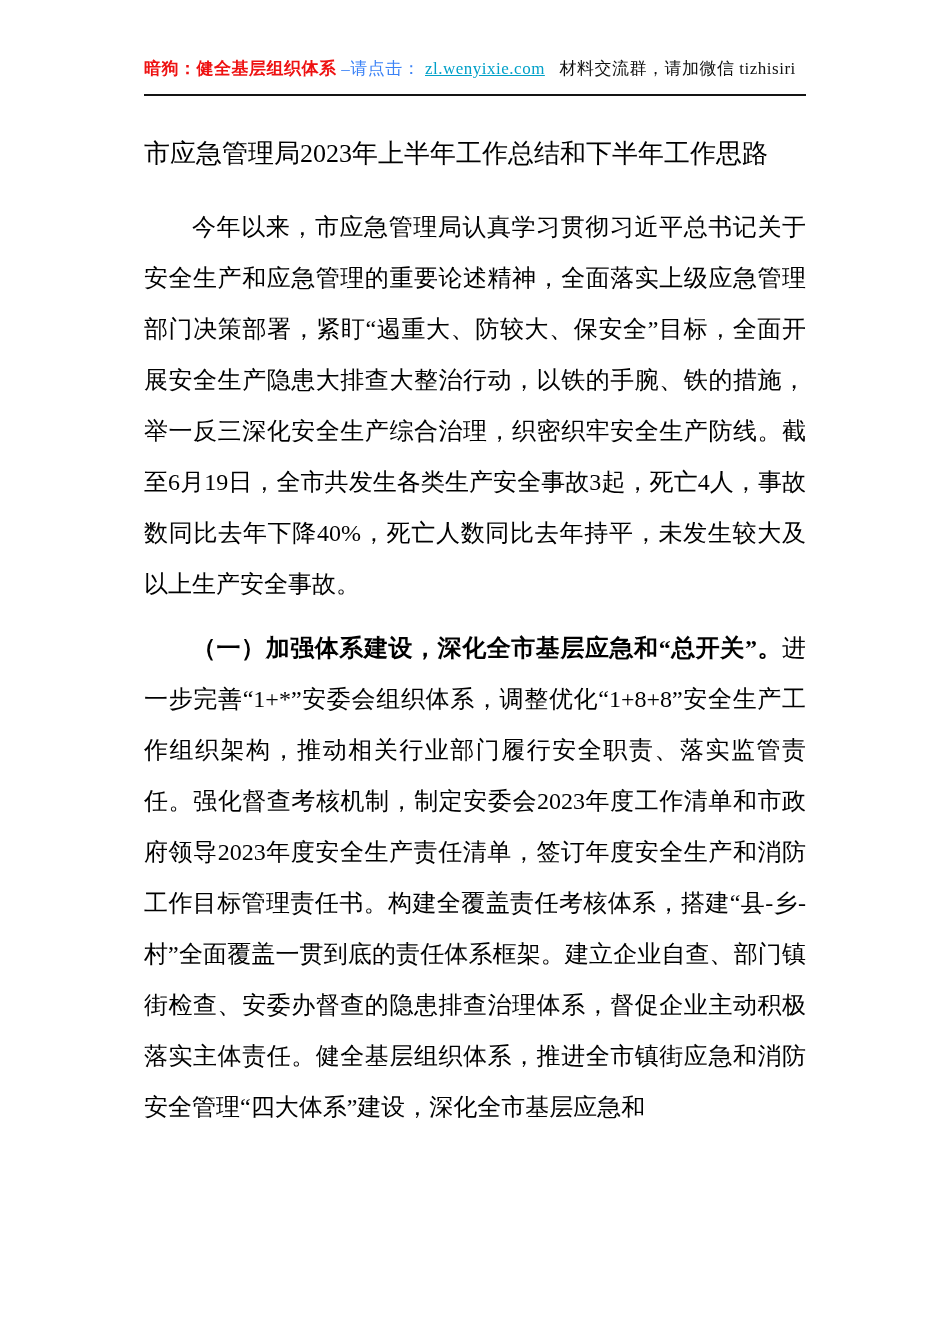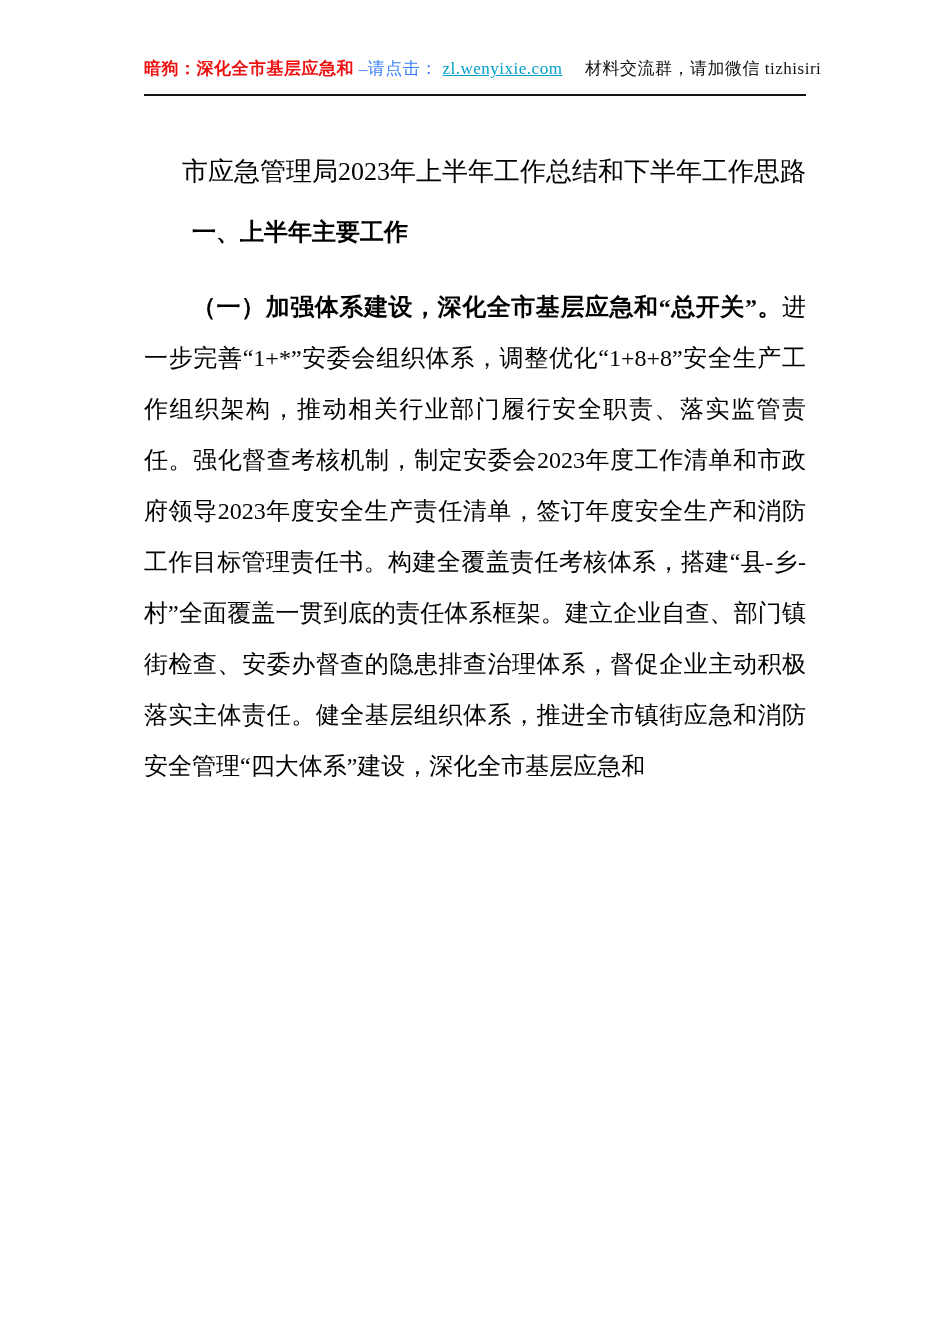--- a/index.html
+++ b/index.html
@@ -30,33 +30,33 @@
   .promo-brand {
     color: #ee1111;
     font-weight: bold;
   }
   .promo-hint {
     color: #3b82f6;
   }
   .promo-link {
     color: #00a0c8;
     text-decoration: underline;
-    margin-right: 18px;
+    margin-right: 10px;
     cursor: pointer;
   }
   .promo-note {
     color: #111111;
   }
   
   .doc-title {
-    margin-top: 58px;
+    margin-top: 40px;
     font-size: 26px;
     line-height: 36px;
     font-weight: normal;
-    text-align: right;
+    text-align: left;
   }
   .para {
     font-size: 24px;
     line-height: 51px;
     text-align: justify;
     text-indent: 48px;
     margin: 0;
   }
   .para-intro {
     margin-top: 30px;
@@ -74,26 +74,26 @@
   .bold-lead {
     font-weight: bold;
   }
 </style>
 </head>
 <body>
 
 <div class="page">
 
   <div class="promo-header">
-    <span class="promo-brand">暗狗：深化全市基层应急和</span>
+    <span class="promo-brand">暗狗：健全基层组织体系</span>
     <span class="promo-hint">–请点击：</span>
     <span class="promo-link">zl.wenyixie.com</span>
     <span class="promo-note">材料交流群，请加微信 tizhisiri</span>
   </div>
 
   <h1 class="doc-title">市应急管理局2023年上半年工作总结和下半年工作思路</h1>
 
+  <p class="para para-intro">今年以来，市应急管理局认真学习贯彻习近平总书记关于安全生产和应急管理的重要论述精神，全面落实上级应急管理部门决策部署，紧盯“遏重大、防较大、保安全”目标，全面开展安全生产隐患大排查大整治行动，以铁的手腕、铁的措施，举一反三深化安全生产综合治理，织密织牢安全生产防线。截至6月19日，全市共发生各类生产安全事故3起，死亡4人，事故数同比去年下降40%，死亡人数同比去年持平，未发生较大及以上生产安全事故。</p>
 
-  <p class="section-heading">一、上半年主要工作</p>
 
   <p class="para para-sub"><span class="bold-lead">（一）加强体系建设，深化全市基层应急和“总开关”。</span><span>进一步完善“1+*”安委会组织体系，调整优化“1+8+8”安全生产工作组织架构，推动相关行业部门履行安全职责、落实监管责任。强化督查考核机制，制定安委会2023年度工作清单和市政府领导2023年度安全生产责任清单，签订年度安全生产和消防工作目标管理责任书。构建全覆盖责任考核体系，搭建“县-乡-村”全面覆盖一贯到底的责任体系框架。建立企业自查、部门镇街检查、安委办督查的隐患排查治理体系，督促企业主动积极落实主体责任。健全基层组织体系，推进全市镇街应急和消防安全管理“四大体系”建设，深化全市基层应急和</span></p>
 
 </div>
 
 </body></html>

